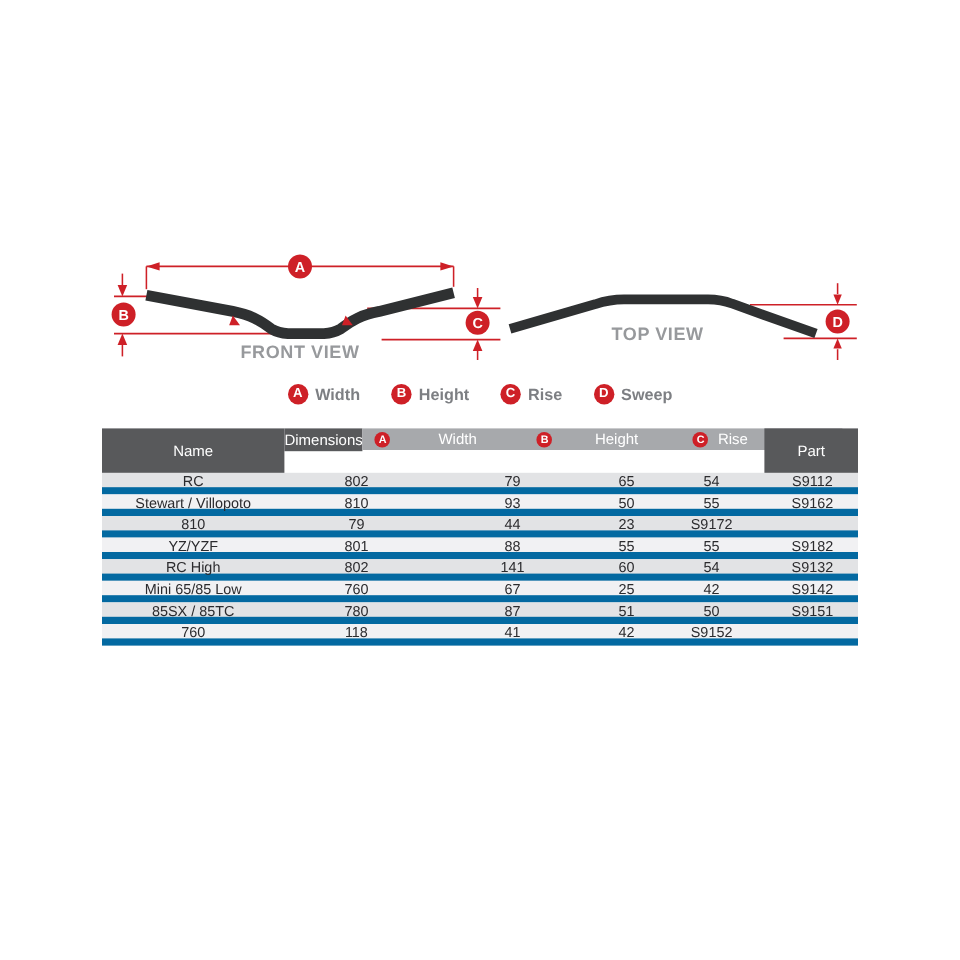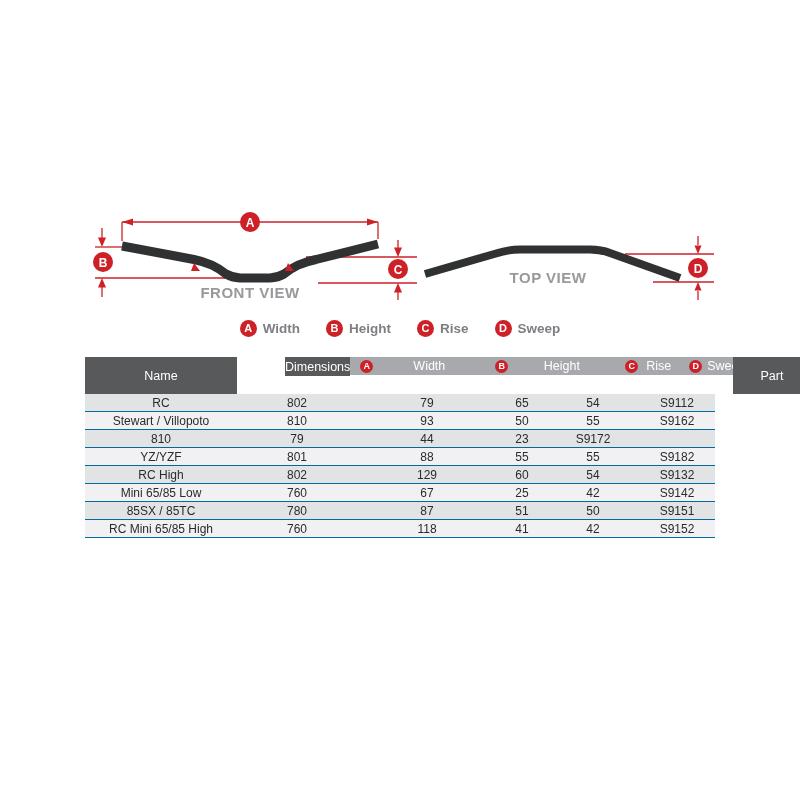--- a/index.html
+++ b/index.html
@@ -13,29 +13,29 @@
   .view-label { font:bold 15px "Liberation Sans", sans-serif; fill:#97999C; letter-spacing:0.5px; }
 
   
   .legend { position:absolute; left:0; top:320px; width:800px; display:flex; justify-content:center; gap:26px; align-items:center; }
   .legend-item { display:flex; align-items:center; gap:6px; }
   .legend-dot { width:17px; height:17px; border-radius:50%; background:#CE2027; color:#fff; font-weight:bold; font-size:11px; line-height:17px; display:flex; align-items:center; justify-content:center; }
   .legend-label { font-size:13.5px; font-weight:bold; color:#7D7F83; }
 
   
   .spec-table { position:absolute; left:85px; top:357px; width:630px; }
-  .thead { display:grid; grid-template-columns:152px 400px 78px; height:37px; color:#fff;gap:48px; }
+  .thead { display:grid; grid-template-columns:152px 400px 78px; height:37px; color:#fff; }
   .th-name, .th-part { background:#58595B; display:flex; align-items:center; justify-content:center; font-size:12.5px; }
   .th-mid { display:flex; flex-direction:row; }
   .th-dims { height:19px; background:#58595B; display:flex; align-items:center; justify-content:center; font-size:12.5px; }
   .th-sub { height:18px; background:#A7A9AC; display:grid; grid-template-columns:135px 130px 64px 71px; }
   .sub-g { display:flex; align-items:center; }
   .sub-dot { width:13px; height:13px; border-radius:50%; background:#CE2027; color:#fff; font-size:9px; font-weight:bold; display:flex; align-items:center; justify-content:center; margin-left:10px; flex:0 0 auto; }
   .sub-lab { flex:1; text-align:center; font-size:12.5px; color:#fff; }
-  .trow { display:grid; grid-template-columns:152px 120px 140px 50px 92px 76px; height:18px; border-bottom:1px solid #0369a1; box-sizing:border-box; }
+  .trow { display:grid; grid-template-columns:152px 120px 140px 50px 92px 76px; height:18px; border-bottom:6px solid #0369a1; box-sizing:border-box; }
   .trow.odd  { background:#E2E3E5; }
   .trow.even { background:#F1F1F3;text-align:center; }
   .td { display:flex; align-items:center; justify-content:center; font-size:12px; color:#2B2B2E; white-space:nowrap; }
 </style>
 </head>
 <body>
 
 <div class="canvas">
 
   <svg class="front-svg" width="360" height="115" viewBox="0 0 360 115">
@@ -178,21 +178,21 @@
       <div class="td">YZ/YZF</div>
       <div class="td">801</div>
       <div class="td">88</div>
       <div class="td">55</div>
       <div class="td">55</div>
       <div class="td">S9182</div>
     </div>
     <div class="trow odd">
       <div class="td">RC High</div>
       <div class="td">802</div>
-      <div class="td">129</div>
+      <div class="td">141</div>
       <div class="td">60</div>
       <div class="td">54</div>
       <div class="td">S9132</div>
     </div>
     <div class="trow even">
       <div class="td">Mini 65/85 Low</div>
       <div class="td">760</div>
       <div class="td">67</div>
       <div class="td">25</div>
       <div class="td">42</div>
@@ -200,21 +200,20 @@
     </div>
     <div class="trow odd">
       <div class="td">85SX / 85TC</div>
       <div class="td">780</div>
       <div class="td">87</div>
       <div class="td">51</div>
       <div class="td">50</div>
       <div class="td">S9151</div>
     </div>
     <div class="trow even">
-      <div class="td">RC Mini 65/85 High</div>
       <div class="td">760</div>
       <div class="td">118</div>
       <div class="td">41</div>
       <div class="td">42</div>
       <div class="td">S9152</div>
     </div>
   </div>
 
 </div>
 

